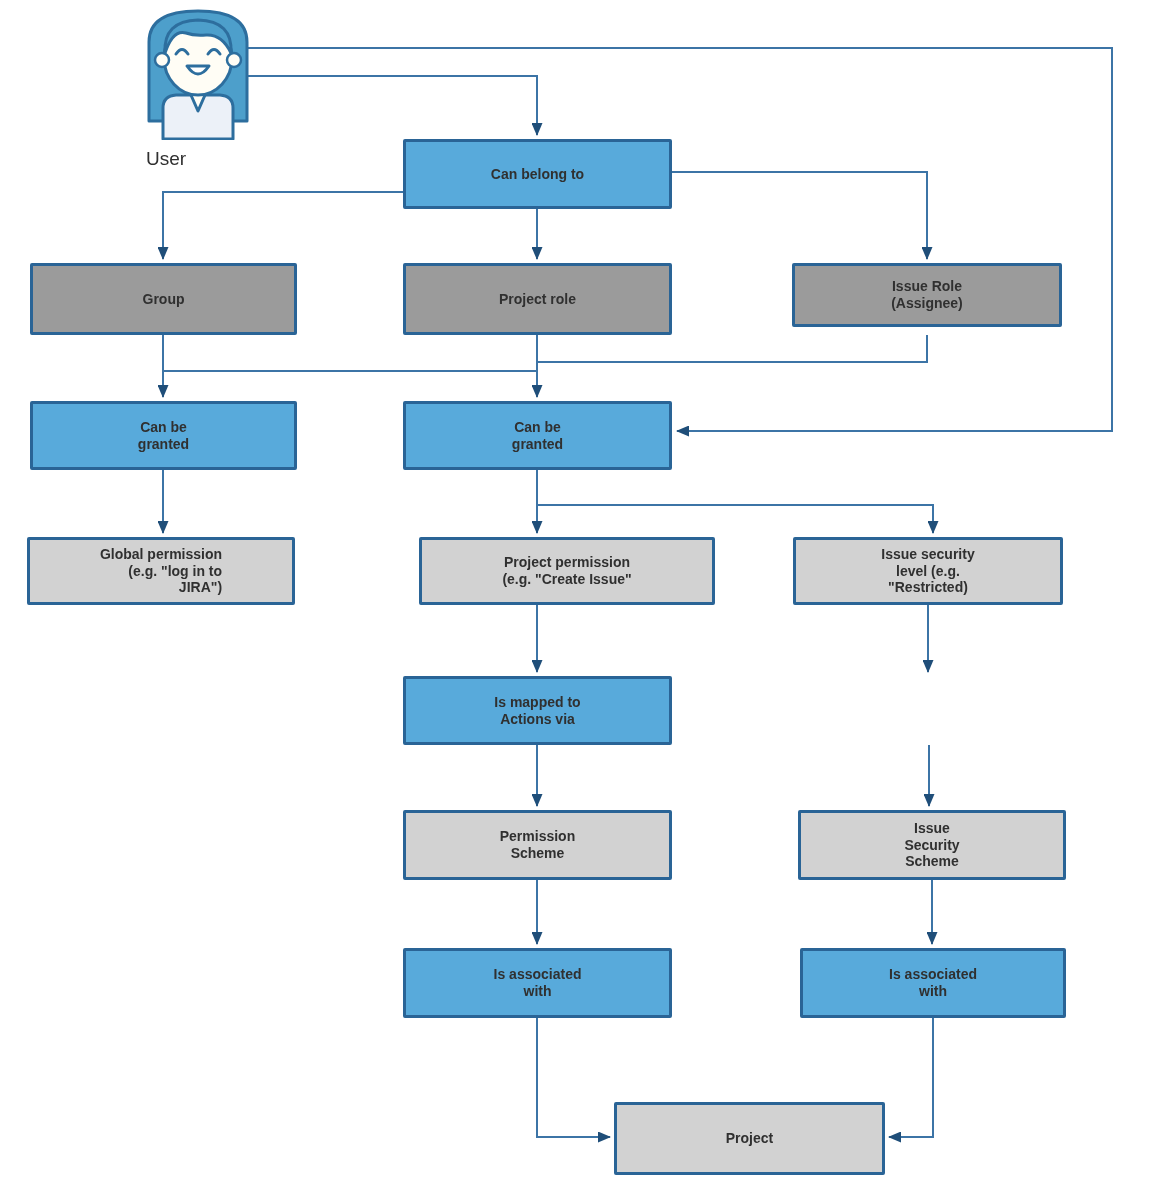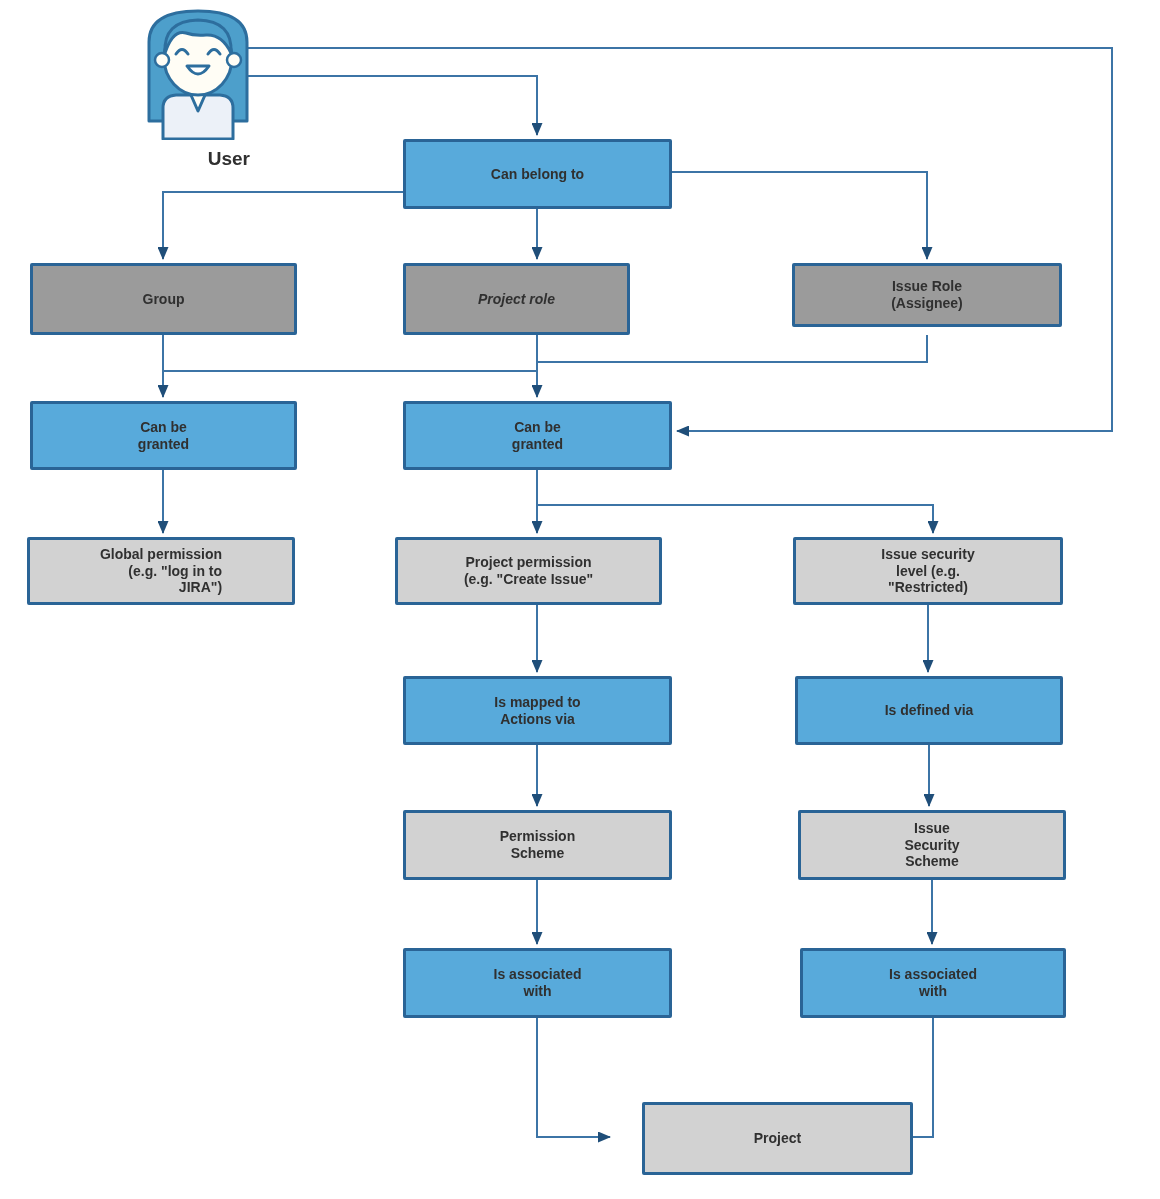--- a/index.html
+++ b/index.html
@@ -17,22 +17,22 @@
     text-align:center;font-weight:bold;white-space:pre-line;
     border:3px solid var(--box-border);border-radius:2px;box-sizing:border-box;
     color:var(--label-text);
   }
   .blue{background:var(--blue-fill);}
   .dark{background:var(--dark-gray-fill);}
   .light{background:var(--light-gray-fill);}
   .big{font-size:14px;line-height:1.18;}
   .small{font-size:14px;line-height:1.2;}
   .user-label{
-    position:absolute;left:146px;top:148px;width:104px;text-align:right;
-    font-weight:bold;font-size:19px;color:var(--label-text);
+    position:absolute;left:146px;top:148px;width:104px;text-align:left;
+    font-weight:normal;font-size:19px;color:var(--label-text);
   }
   .avatar{position:absolute;left:146px;top:8px;}
   .cline{fill:none;stroke:var(--connector);stroke-width:2;}
 </style>
 </head>
 <body>
 
 <div class="canvas">
 
   <svg class="connectors" viewBox="0 0 1160 1199" xmlns="http://www.w3.org/2000/svg">
@@ -74,48 +74,47 @@
     <path d="M 30,46 q 6,-9 12,0" fill="none" style="stroke:var(--avatar-outline)" stroke-width="3" stroke-linecap="round"></path>
     <path d="M 62,46 q 6,-9 12,0" fill="none" style="stroke:var(--avatar-outline)" stroke-width="3" stroke-linecap="round"></path>
     <path d="M 41,58 Q 52,74 63,58 Z" fill="#ffffff" style="stroke:var(--avatar-outline)" stroke-width="3" stroke-linejoin="round"></path>
   </svg>
 
   <div class="user-label">User</div>
 
   <div class="node blue big" style="left:403px;top:139px;width:269px;height:70px;">Can belong to</div>
 
   <div class="node dark big" style="left:30px;top:263px;width:267px;height:72px;text-align:right;">Group</div>
-  <div class="node dark big" style="left:403px;top:263px;width:227px;height:72px;font-style:italic;">Project role</div>
+  <div class="node dark big" style="left:403px;top:263px;width:269px;height:72px;">Project role</div>
   <div class="node dark big" style="left:792px;top:263px;width:270px;height:64px;">Issue Role
 (Assignee)</div>
 
   <div class="node blue big" style="left:30px;top:401px;width:267px;height:69px;">Can be
 granted</div>
   <div class="node blue big" style="left:403px;top:401px;width:269px;height:69px;">Can be
 granted</div>
 
   <div class="node light small" style="left:27px;top:537px;width:268px;height:68px;text-align:right;">Global permission
 (e.g. "log in to
 JIRA")</div>
-  <div class="node light small" style="left:395px;top:537px;width:267px;height:68px;">Project permission
+  <div class="node light small" style="left:419px;top:537px;width:296px;height:68px;">Project permission
 (e.g. "Create Issue"</div>
   <div class="node light small" style="left:793px;top:537px;width:270px;height:68px;">Issue security
 level (e.g.
 "Restricted)</div>
 
   <div class="node blue big" style="left:403px;top:676px;width:269px;height:69px;">Is mapped to
 Actions via</div>
-  <div class="node blue big" style="left:795px;top:676px;width:268px;height:69px;">Is defined via</div>
 
   <div class="node light big" style="left:403px;top:810px;width:269px;height:70px;">Permission
 Scheme</div>
   <div class="node light big" style="left:798px;top:810px;width:268px;height:70px;">Issue
 Security
 Scheme</div>
 
   <div class="node blue big" style="left:403px;top:948px;width:269px;height:70px;">Is associated
 with</div>
   <div class="node blue big" style="left:800px;top:948px;width:266px;height:70px;">Is associated
 with</div>
 
-  <div class="node light big" style="left:614px;top:1102px;width:271px;height:73px;margin-left:28px;">Project</div>
+  <div class="node light big" style="left:614px;top:1102px;width:271px;height:73px;">Project</div>
 
 </div>
 
 </body></html>

